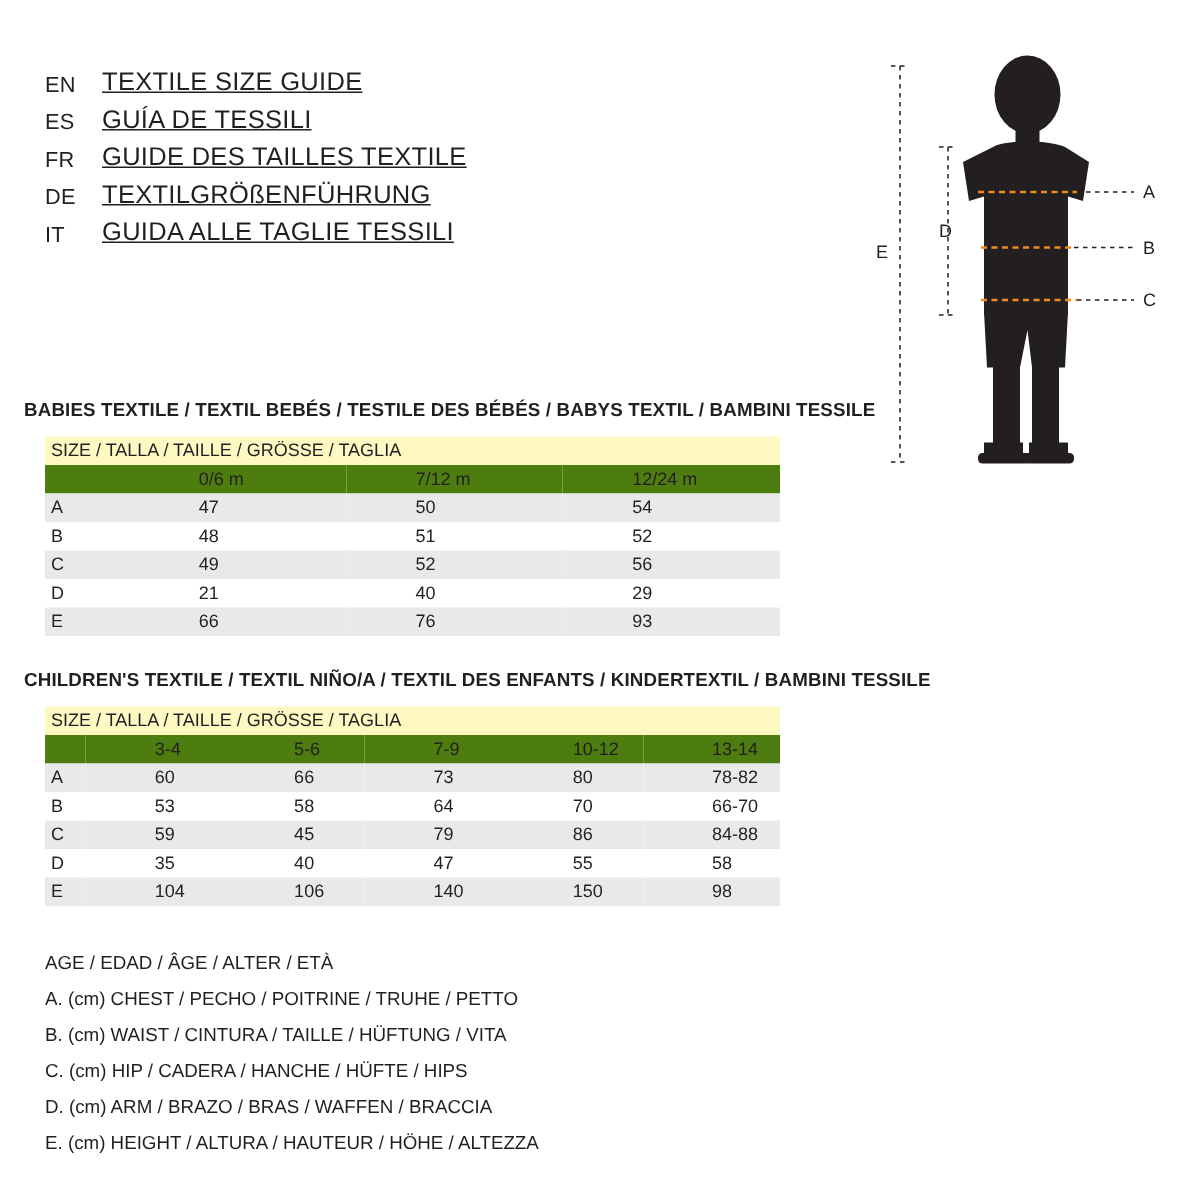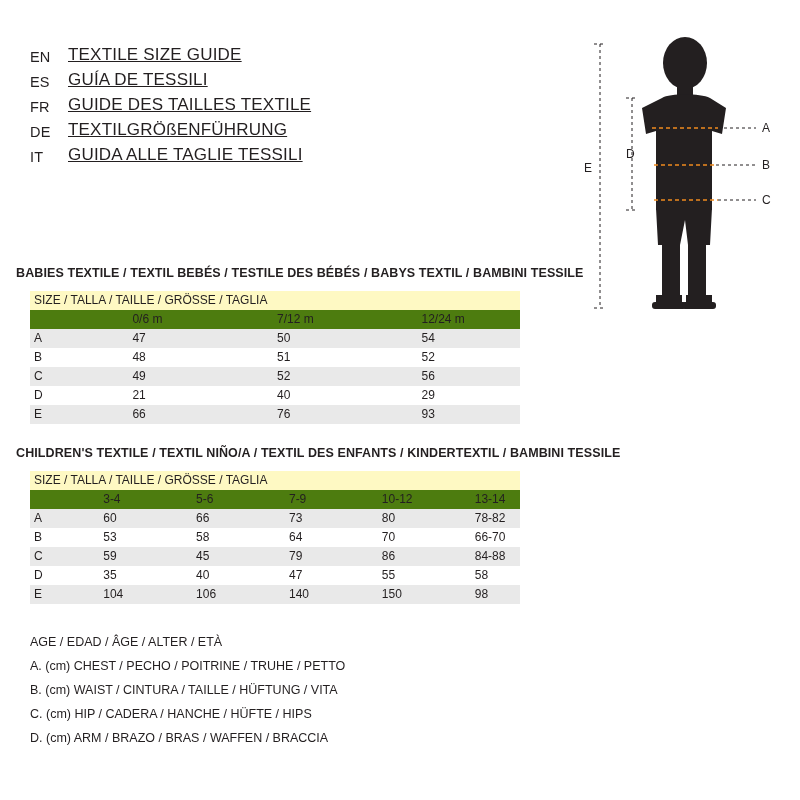--- a/index.html
+++ b/index.html
@@ -299,15 +299,16 @@
       </tr>
     </tbody>
   </table>
 
   <div class="legend">
     <div class="lg-head">AGE / EDAD / ÂGE / ALTER / ETÀ</div>
     <div>A. (cm) CHEST / PECHO / POITRINE / TRUHE / PETTO</div>
     <div>B. (cm) WAIST / CINTURA / TAILLE / HÜFTUNG / VITA</div>
     <div>C. (cm) HIP / CADERA / HANCHE / HÜFTE / HIPS</div>
     <div>D. (cm) ARM / BRAZO / BRAS / WAFFEN / BRACCIA</div>
+    <div>E. (cm) HEIGHT / ALTURA / HAUTEUR / HÖHE / ALTEZZA</div>
   </div>
 
 </div>
 
 </body></html>

